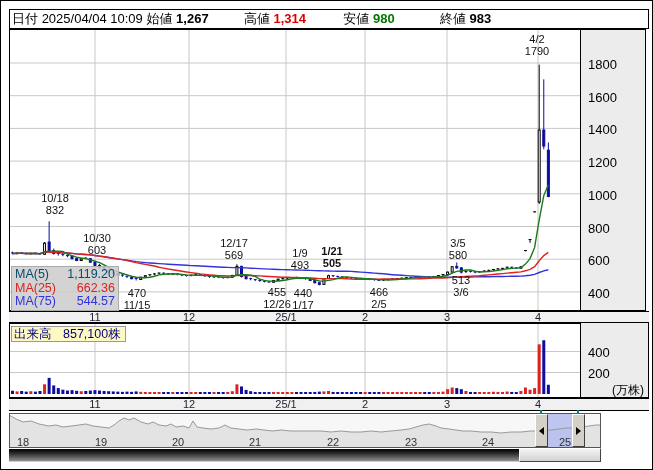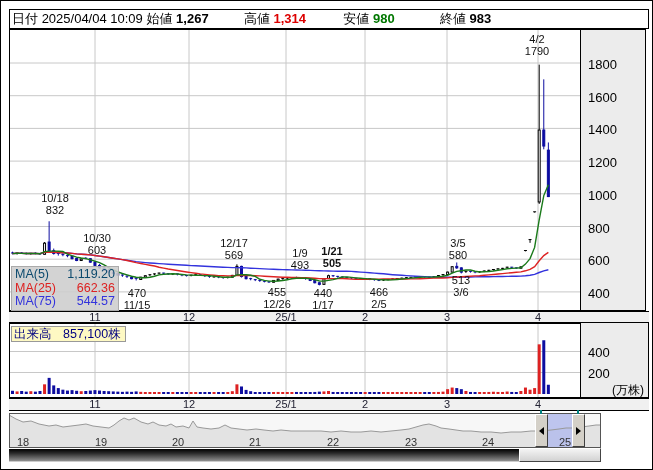--- a/index.html
+++ b/index.html
@@ -511,21 +511,21 @@
         <div>12/26</div>
       </div>
       <div class="anno" style="left: 291px; top: 219px;">
         <div>1/9</div>
         <div>493</div>
       </div>
       <div class="anno" style="left: 323px; top: 217px; font-weight: bold;">
         <div>1/21</div>
         <div>505</div>
       </div>
-      <div class="anno" style="left: 314px; top: 259px;">
+      <div class="anno" style="left: 294px; top: 259px;">
         <div>440</div>
         <div>1/17</div>
       </div>
       <div class="anno" style="left: 370px; top: 258px;">
         <div>466</div>
         <div>2/5</div>
       </div>
       <div class="anno" style="left: 449px; top: 209px;">
         <div>3/5</div>
         <div>580</div>

